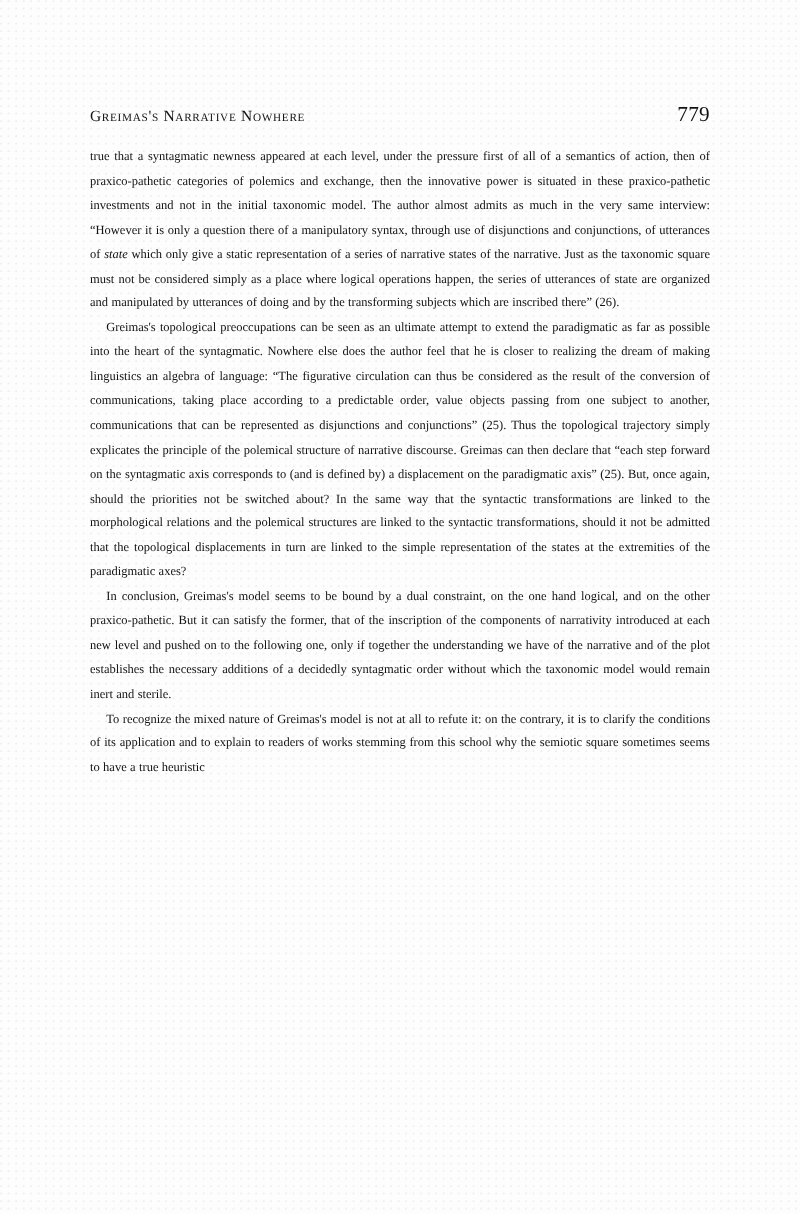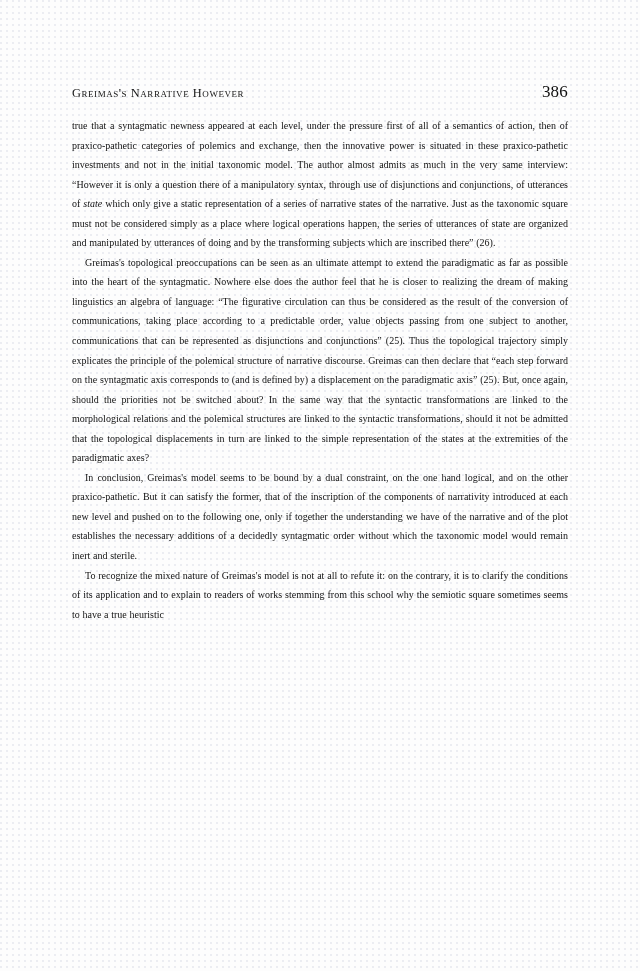--- a/index.html
+++ b/index.html
@@ -78,22 +78,22 @@
     font-style: italic;
   }
 </style>
 </head>
 <body>
 
 <div class="page">
   <div class="content">
 
     <div class="runhead">
-      <span class="runhead-title">Greimas's Narrative However</span>
-      <span class="folio">386</span>
+      <span class="runhead-title">Greimas's Narrative Nowhere</span>
+      <span class="folio">779</span>
     </div>
 
     <div class="body-text">
 
       <p><span>true that a syntagmatic newness appeared at each level, under the pressure first of all of a semantics of action, then of praxico-pathetic categories of polemics and exchange, then the innovative power is situated in these praxico-pathetic investments and not in the initial taxonomic model. The author almost admits as much in the very same interview: “However it is only a question there of a manipulatory syntax, through use of disjunctions and conjunctions, of utterances of </span><em>state</em><span> which only give a static representation of a series of narrative states of the narrative. Just as the taxonomic square must not be considered simply as a place where logical operations happen, the series of utterances of state are organized and manipulated by utterances of doing and by the transforming subjects which are inscribed there” (26).</span></p>
 
       <p class="indented">Greimas's topological preoccupations can be seen as an ultimate attempt to extend the paradigmatic as far as possible into the heart of the syntagmatic. Nowhere else does the author feel that he is closer to realizing the dream of making linguistics an algebra of language: “The figurative circulation can thus be considered as the result of the conversion of communications, taking place according to a predictable order, value objects passing from one subject to another, communications that can be represented as disjunctions and conjunctions” (25). Thus the topological trajectory simply explicates the principle of the polemical structure of narrative discourse. Greimas can then declare that “each step forward on the syntagmatic axis corresponds to (and is defined by) a displacement on the paradigmatic axis” (25). But, once again, should the priorities not be switched about? In the same way that the syntactic transformations are linked to the morphological relations and the polemical structures are linked to the syntactic transformations, should it not be admitted that the topological displacements in turn are linked to the simple representation of the states at the extremities of the paradigmatic axes?</p>
 
       <p class="indented">In conclusion, Greimas's model seems to be bound by a dual constraint, on the one hand logical, and on the other praxico-pathetic. But it can satisfy the former, that of the inscription of the components of narrativity introduced at each new level and pushed on to the following one, only if together the understanding we have of the narrative and of the plot establishes the necessary additions of a decidedly syntagmatic order without which the taxonomic model would remain inert and sterile.</p>
 

